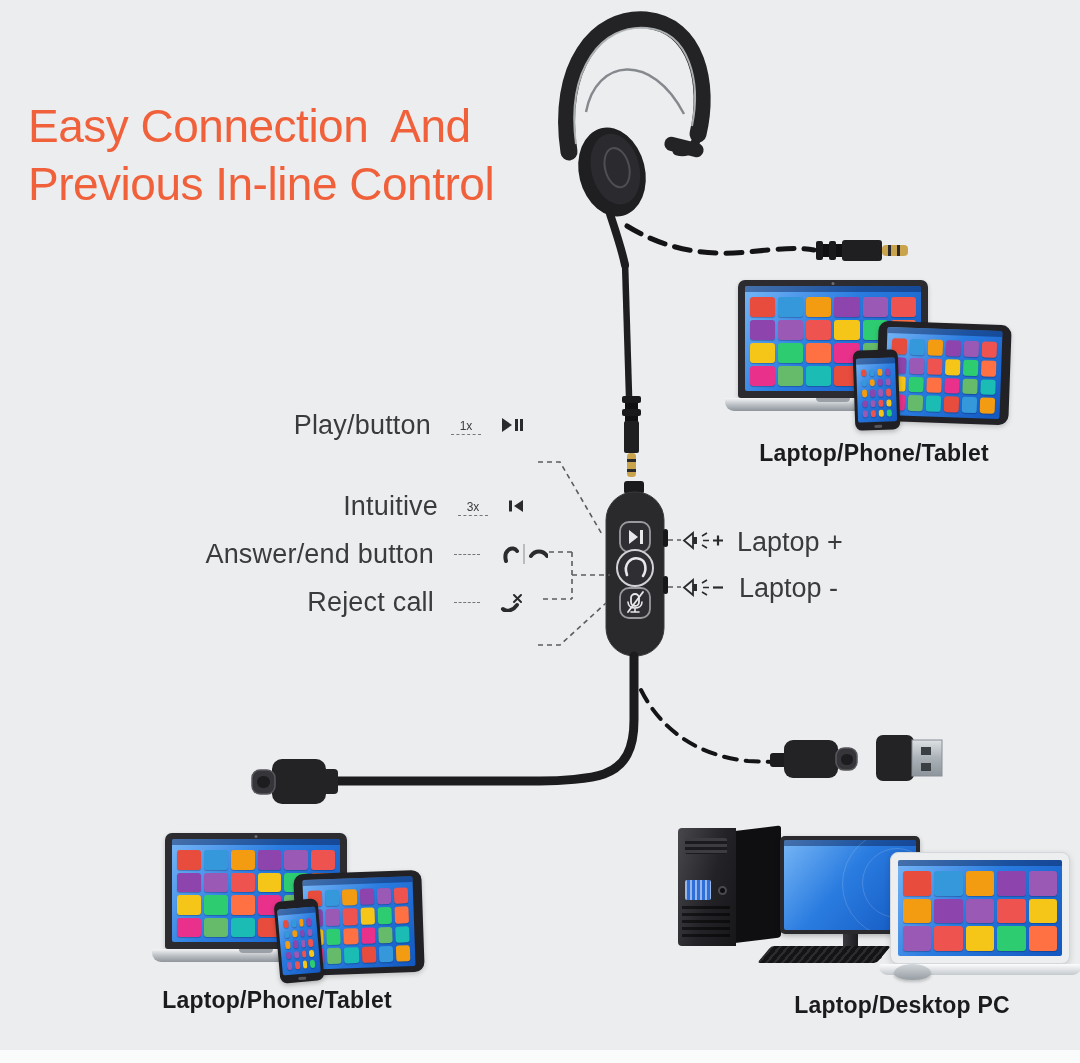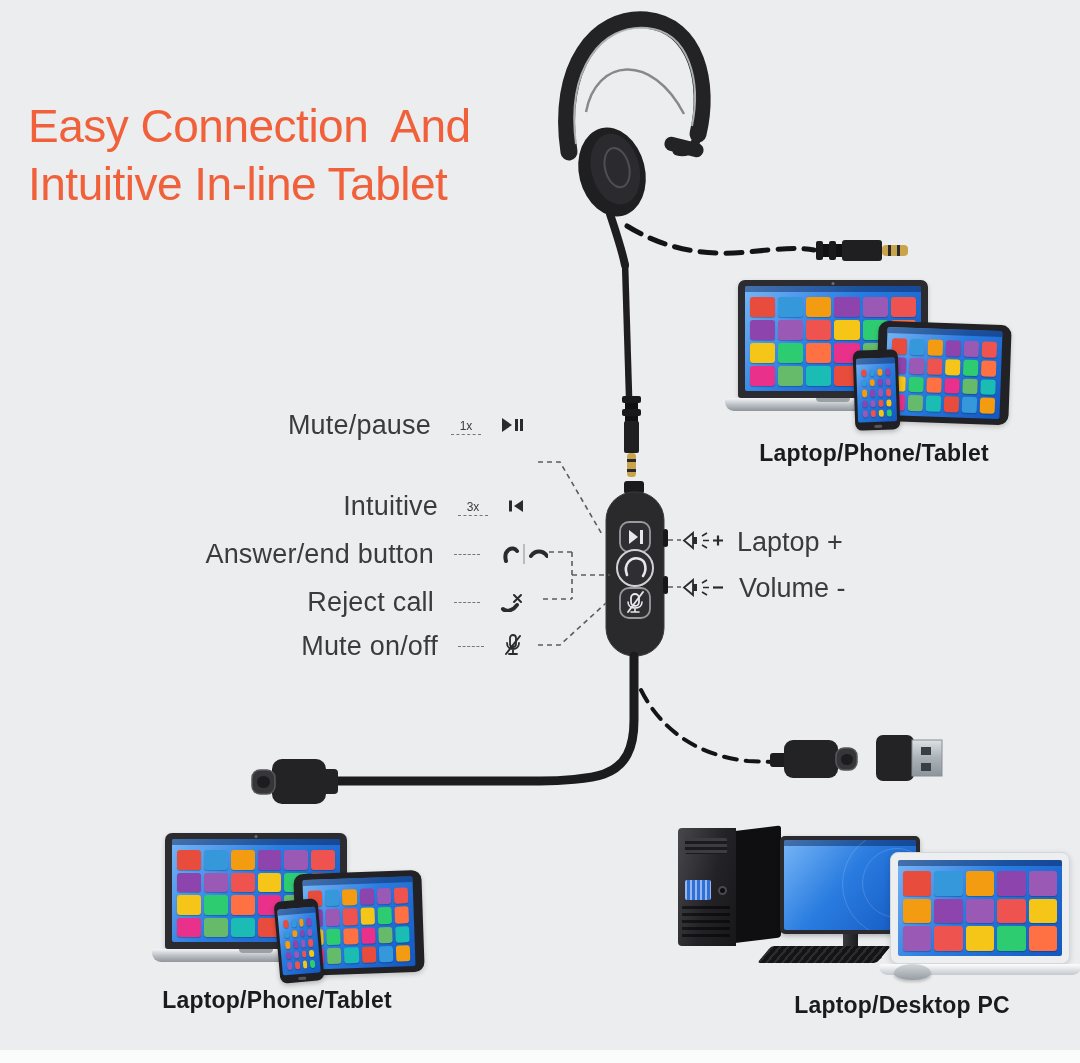--- a/index.html
+++ b/index.html
@@ -99,21 +99,21 @@
   .wl-base{position:relative; margin-left:-11px; width:calc(100% + 22px); height:11px;
         background:linear-gradient(180deg,#fdfdfe,#c4c9ce); border-radius:3px 3px 9px 9px;}
 </style>
 </head>
 <body>
 
 <div class="canvas">
 
   <div class="title">
     <div>Easy Connection  And</div>
-    <div>Intuitive In-line Tablet</div>
+    <div>Previous In-line Control</div>
   </div>
 
   <svg class="art" width="1080" height="1063" viewBox="0 0 1080 1063">
     <defs>
       <linearGradient id="silver" x1="0" y1="0" x2="0" y2="1">
         <stop offset="0" stop-color="#dde1e4"></stop>
           <stop offset="0.5" stop-color="#aab1b7"></stop>
         <stop offset="1" stop-color="#8d949b"></stop>
       </linearGradient>
     </defs>
@@ -215,21 +215,21 @@
     </g>
     <g stroke="#2b2b2d" fill="#2b2b2d">
       <path d="M693,580 L684,587.5 L693,595 Z" fill="none" stroke-width="1.8"></path>
       <rect x="693" y="584" width="4" height="7" stroke="none"></rect>
       <path d="M702,583 l5,-3 M703,587.5 h6 M702,592 l5,3" fill="none" stroke-width="1.6"></path>
       <path d="M713,587.5 h10" fill="none" stroke-width="2.2"></path>
     </g>
   </svg>
 
   <div class="ctl-row" style="top:408px; width:524px">
-    <span class="ctl-label">Mute/pause</span>
+    <span class="ctl-label">Play/button</span>
     <span class="press-col">
       <span class="press">1x</span>
       <span class="press-dash"></span>
     </span>
     <span class="ctl-icon">
       <svg width="23" height="16" viewBox="0 0 23 16" fill="#2b2b2d">
         <path d="M1,1 L11,8 L1,15 Z"></path>
           <rect x="14" y="2" width="3" height="12"></rect>
           <rect x="19" y="2" width="3" height="12"></rect>
       </svg>
@@ -267,34 +267,23 @@
     <span class="dash-only"></span>
     <span class="ctl-icon">
       <svg width="48" height="24" viewBox="0 0 48 24">
         <path d="M6,19 C3,8 13,3 17,9" fill="none" stroke="#2b2b2d" stroke-width="4" stroke-linecap="round"></path>
         <line x1="24" y1="2" x2="24" y2="22" stroke="#9a9a9e" stroke-width="1.2"></line>
         <path d="M31,14 C35,8 43,8 47,14" fill="none" stroke="#2b2b2d" stroke-width="4" stroke-linecap="round"></path>
       </svg>
     </span>
   </div>
 
-  <div class="ctl-row" style="top:629px; width:522px">
-    <span class="ctl-label">Mute on/off</span>
-    <span class="dash-only"></span>
-    <span class="ctl-icon">
-      <svg width="18" height="26" viewBox="0 0 18 26">
-        <rect x="6" y="2" width="6" height="12" rx="3" fill="none" stroke="#2b2b2d" stroke-width="1.8"></rect>
-        <path d="M3,10 C3,18 15,18 15,10 M9,17 L9,21 M5,21 L13,21" fill="none" stroke="#2b2b2d" stroke-width="1.8" stroke-linecap="round"></path>
-        <path d="M2,21 L16,3" stroke="#2b2b2d" stroke-width="2" stroke-linecap="round"></path>
-      </svg>
-    </span>
-  </div>
 
   <div class="vol-label" style="left:737px; top:527px">Laptop +</div>
-  <div class="vol-label" style="left:739px; top:573px">Volume -</div>
+  <div class="vol-label" style="left:739px; top:573px">Laptop -</div>
 
   <div class="device-group" style="left:735px; top:276px; width:280px; height:195px">
     <div class="laptop" style="left:3px; top:4px; width:190px">
       <div class="lap-frame" style="height:118px">
         <div class="screen">
           <div class="icon-grid" style="--cols: 6; --rows: 4;">
               <i style="background: rgb(232, 76, 61);"></i>
               <i style="background: rgb(52, 152, 219);"></i>
               <i style="background: rgb(243, 156, 18);"></i>
               <i style="background: rgb(142, 68, 173);"></i>

